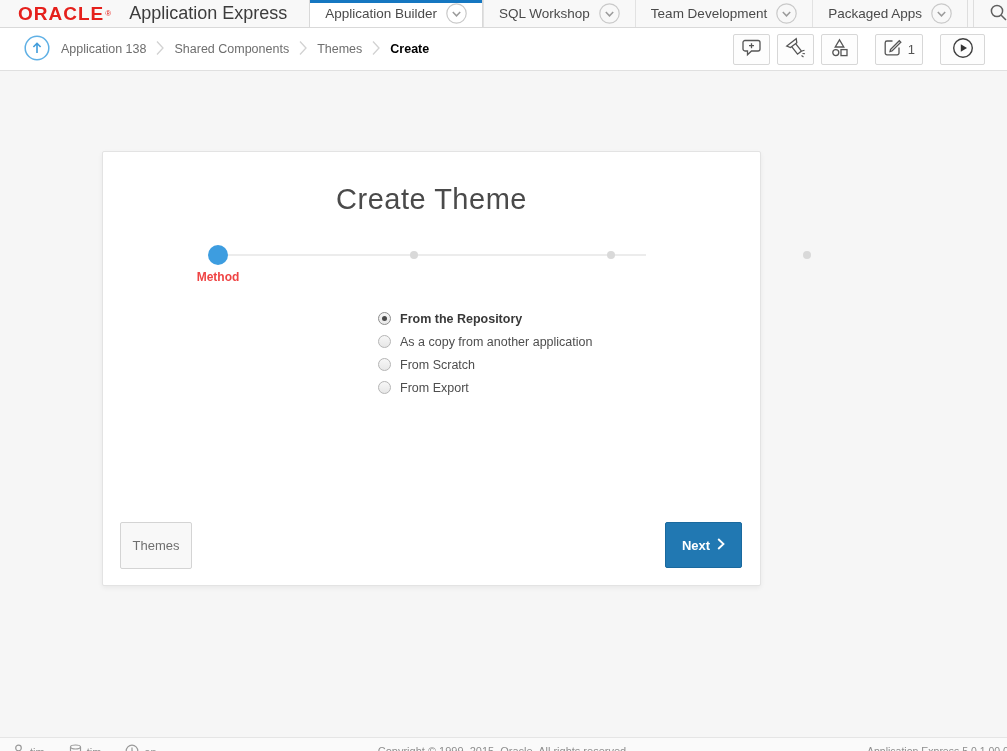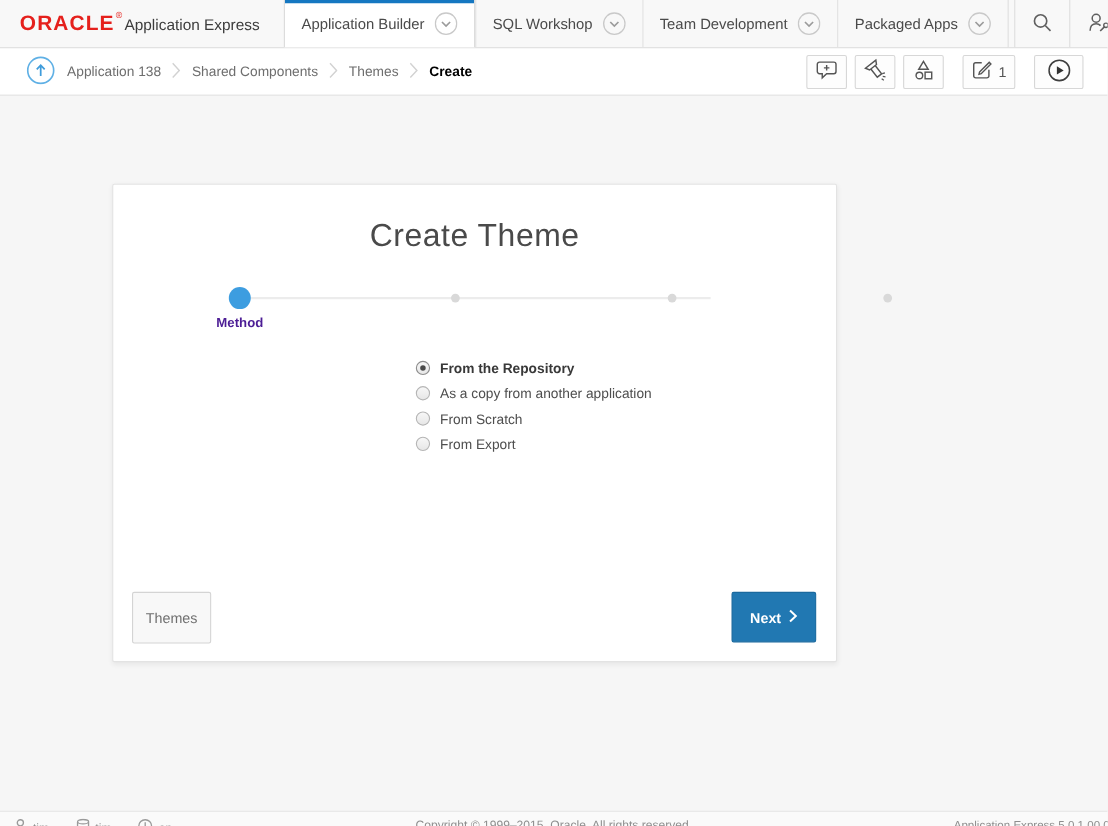--- a/index.html
+++ b/index.html
@@ -7,27 +7,27 @@
   body {
     position: relative;
     overflow: hidden;
     background: #f6f6f6;
     font-family: "Liberation Sans", sans-serif;
     color: #4a4a4a;
   }
   
   .app-header {
     display: flex; align-items: stretch;
-    height: 44px; background: #f8f8f8;
+    height: 28px; background: #f8f8f8;
     border-bottom: 1px solid #d9d9d9;
   }
   .logo { display: flex; align-items: center; padding: 0 22px 0 18px; cursor: pointer; }
   .brand { color: #e5201c; font-weight: bold; font-size: 19px; letter-spacing: 1px; }
   .reg { color: #e5201c; font-size: 8px; align-self: flex-start; margin: 9px 0 0 1px; }
-  .product { color: #3c3c3c; font-size: 14px; margin-left: 2px; white-space: nowrap; }
+  .product { color: #3c3c3c; font-size: 18px; margin-left: 18px; white-space: nowrap; }
   .tabs { display: flex; align-items: stretch; }
   .tab {
     display: flex; align-items: center; gap: 9px;
     padding: 0 15px; font-size: 13.5px; color: #4a4a4a;
     border-left: 1px solid #e2e2e2; cursor: pointer; white-space: nowrap;
   }
   .tab.active {
     background: #fff;
     box-shadow: inset 0 3px 0 #1577c1;
     border-left: 1px solid #d9d9d9; border-right: 1px solid #d9d9d9;
@@ -73,21 +73,21 @@
   }
   .train { position: relative; height: 52px; margin-top: 29px; }
   .track { position: absolute; left: 115px; right: 114px; top: 9px; height: 2px; background: #ececec; }
   .dot {
     position: absolute; top: 10px; width: 8px; height: 8px; border-radius: 50%;
     background: #d9d9d9; transform: translate(-50%, -50%);
   }
   .dot.big { width: 20px; height: 20px; background: #3d9de0; }
   .step-label {
     position: absolute; left: 115px; top: 25px; transform: translateX(-50%);
-    font-size: 12px; font-weight: bold; color: #4c1d95; white-space: nowrap;
+    font-size: 12px; font-weight: bold; color: #ef4444; white-space: nowrap;
   }
   .options { position: absolute; left: 275px; top: 160px; display: flex; flex-direction: column; }
   .opt { display: flex; align-items: flex-start; gap: 9px; height: 23px; cursor: pointer; }
   .radio {
     width: 13px; height: 13px; border-radius: 50%;
     border: 1px solid #b5b5b5; background: linear-gradient(#f7f7f7, #e7e7e7);
     position: relative; flex: none;
   }
   .radio.checked { border-color: #8d8d8d; }
   .radio.checked::after {

